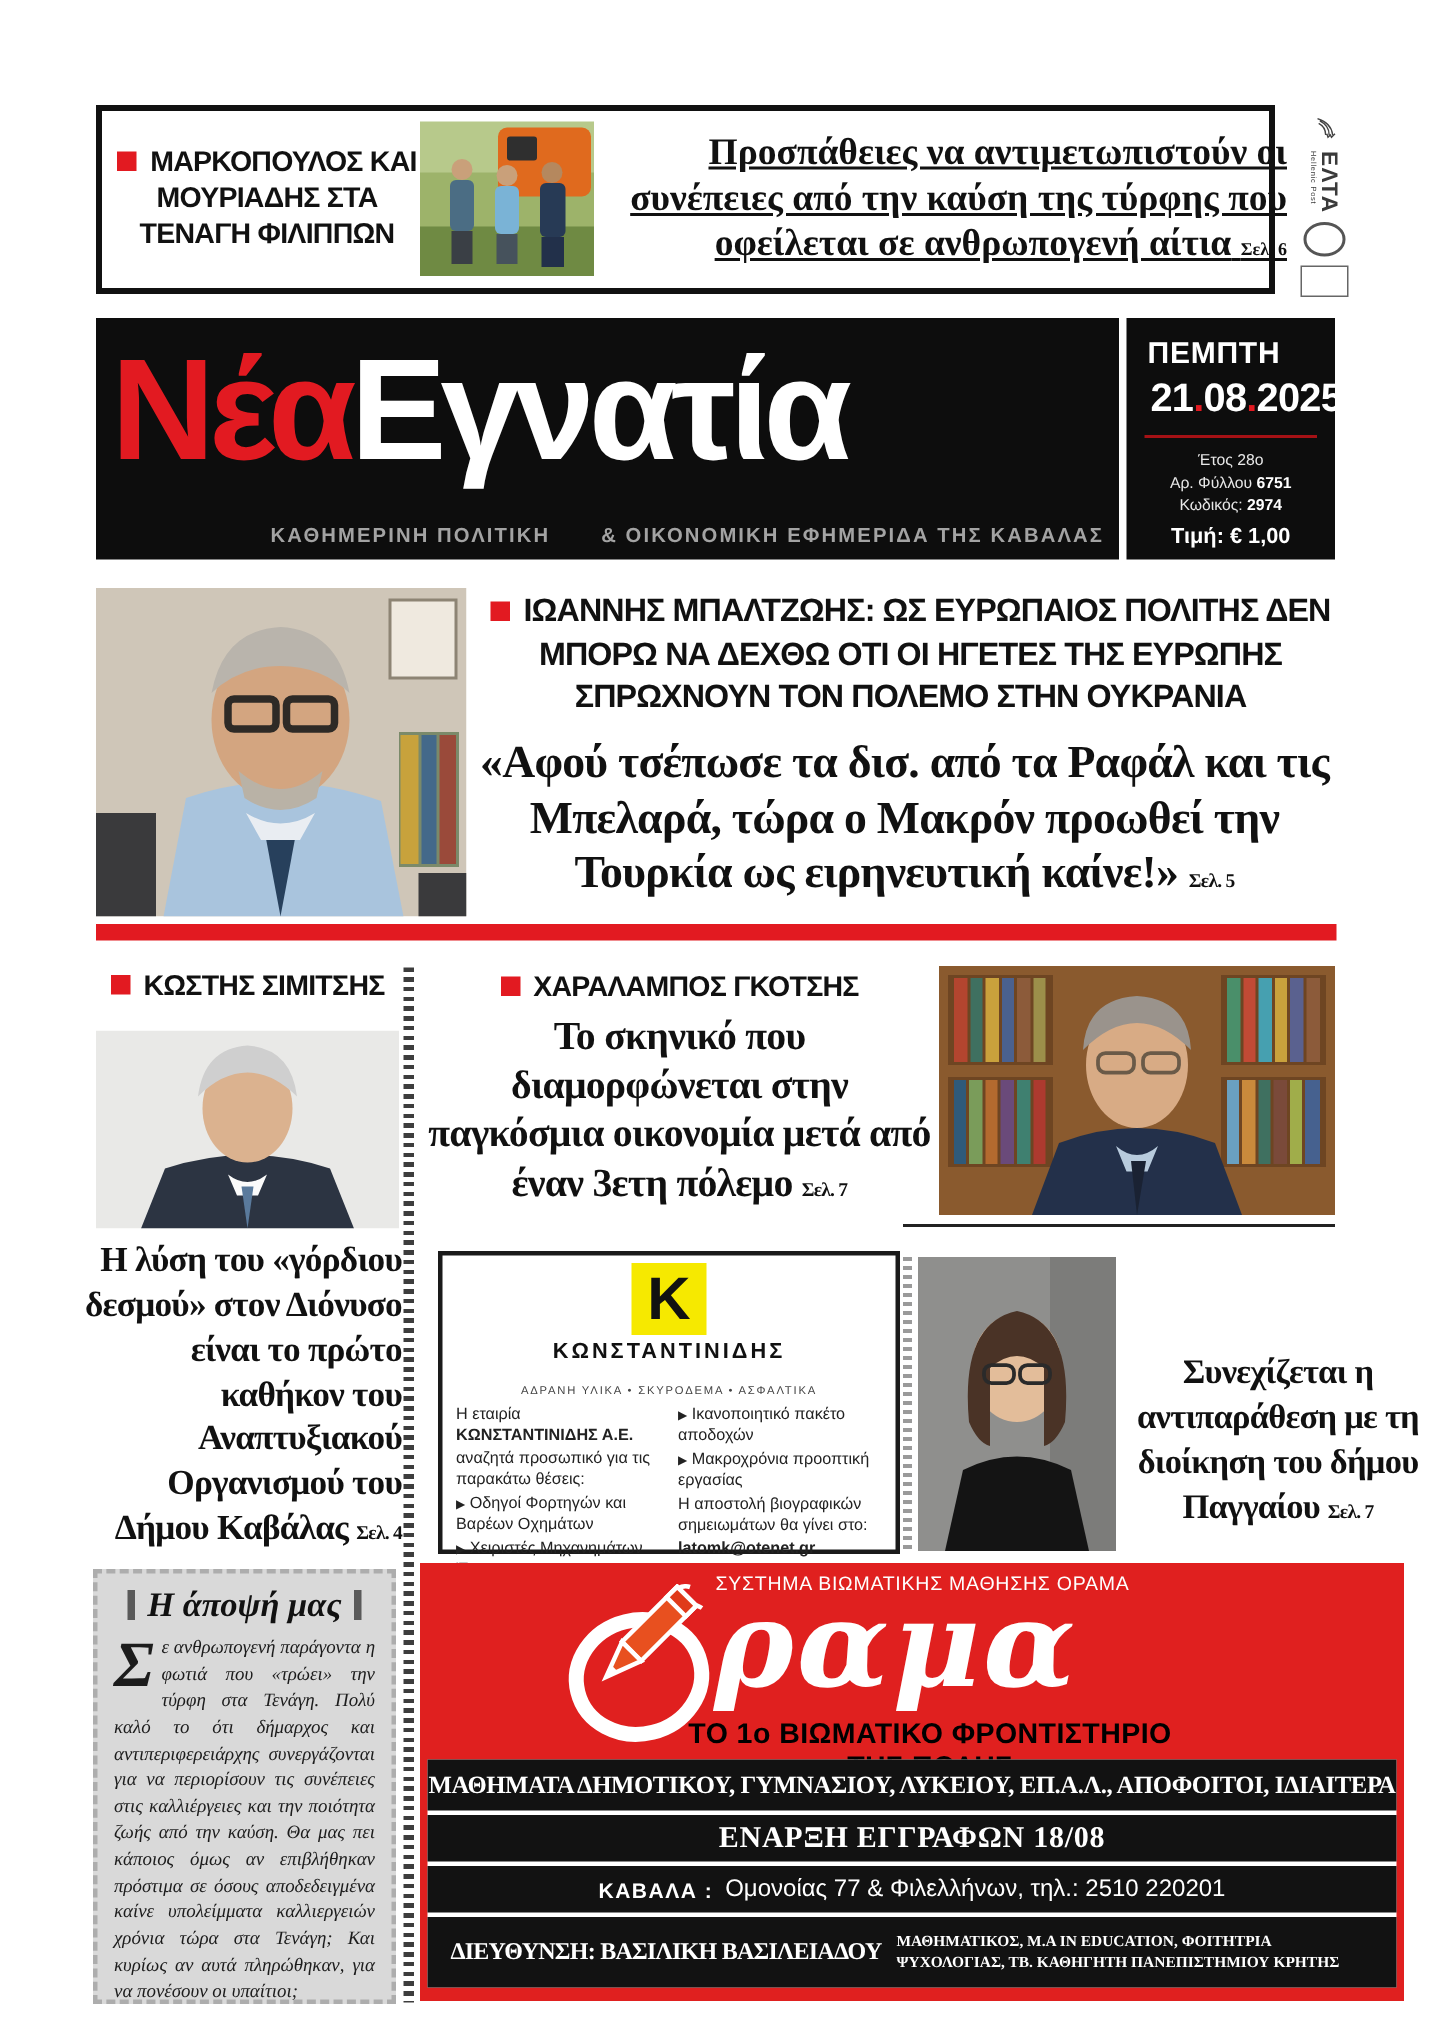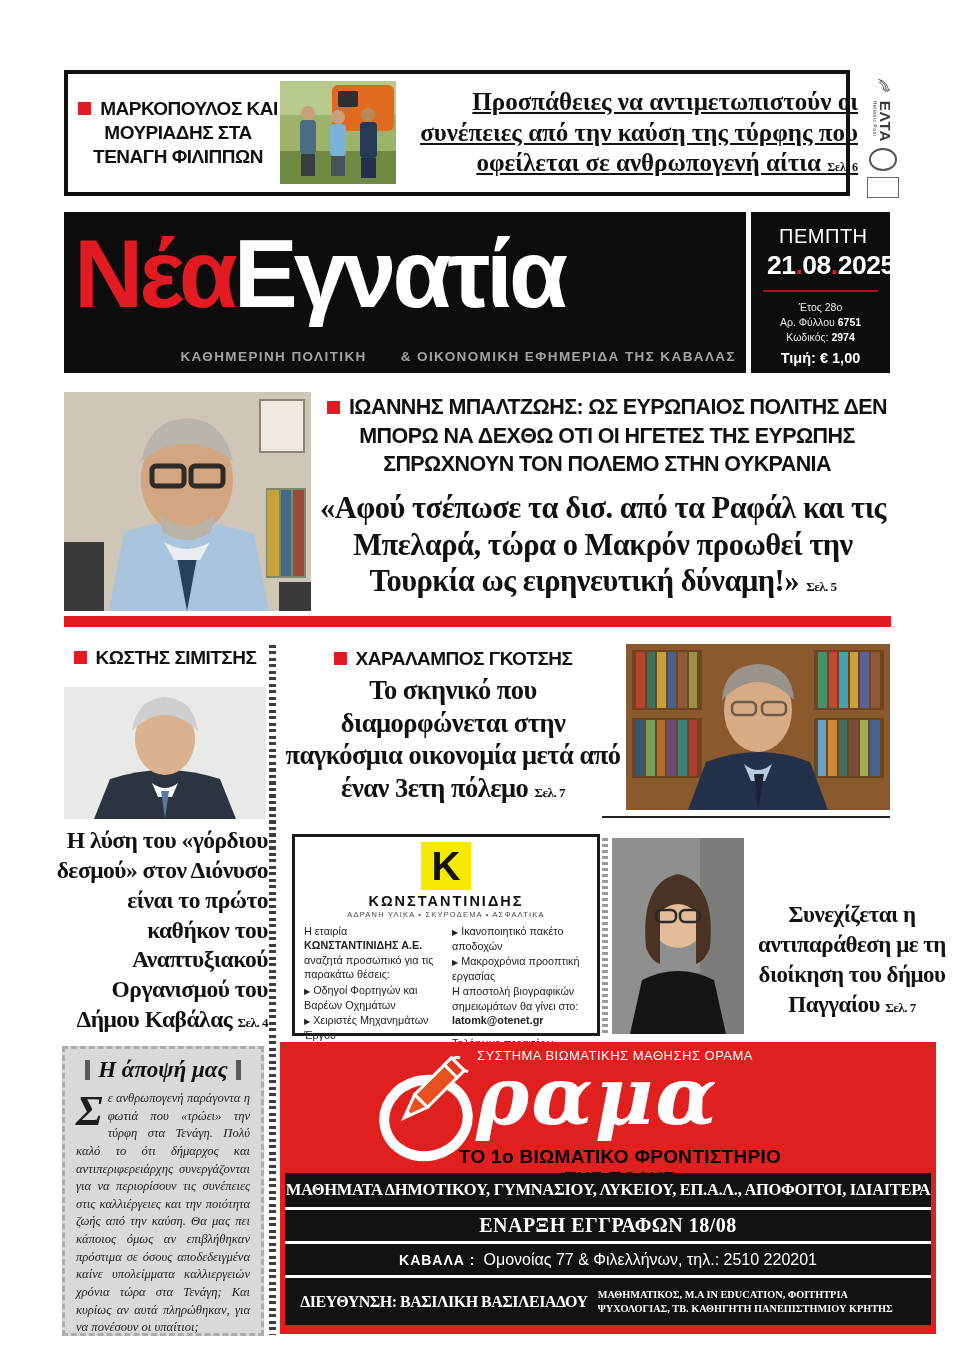--- a/index.html
+++ b/index.html
@@ -28,21 +28,21 @@
 
   
   .masthead{position:absolute;left:64px;top:212px;width:682px;height:161px;background:#0d0d0d;overflow:hidden;}
   .mh-title{position:absolute;left:10px;top:2px;white-space:nowrap;font-weight:bold;font-size:96px;line-height:1.25;letter-spacing:-4px;}
   .mh-red{color:#e21a21;}
   .mh-white{color:#ffffff;}
   .mh-tag{position:absolute;right:10px;bottom:9px;color:#a3a3a3;font-size:13.5px;font-weight:bold;letter-spacing:1.4px;white-space:nowrap;}
   .mh-gap{display:inline-block;width:34px;}
 
   .datebox{position:absolute;left:751px;top:212px;width:139px;height:161px;background:#0d0d0d;color:#fff;box-sizing:border-box;padding-top:13px;}
-  .db-day{padding-left:28px;font-weight:normal;font-size:20px;letter-spacing:0.5px;}
+  .db-day{padding-left:14px;font-weight:bold;font-size:20px;letter-spacing:0.5px;}
   .db-date{padding-left:16px;font-weight:bold;font-size:26.5px;letter-spacing:-0.5px;margin-top:2px;}
   .db-dot{color:#e21a21;}
   .db-rule{margin:9px 12px 8px 12px;border:none;border-top:2.5px solid #a51115;}
   .db-small{font-size:10.5px;color:#e8e8e8;text-align:center;line-height:1.45;}
   .db-small b{color:#fff;}
   .db-price{font-size:14.5px;font-weight:bold;text-align:center;margin-top:4px;}
 
   
   .main-photo{position:absolute;left:64px;top:392px;width:247px;height:219px;}
   .kicker{position:absolute;left:322px;top:393px;width:570px;text-align:center;font-weight:bold;font-size:21.5px;line-height:1.33;letter-spacing:-0.6px;}
@@ -68,21 +68,21 @@
               font-weight:bold;font-size:26.5px;line-height:1.23;letter-spacing:-0.5px;}
   .gko-teaser .pref{font-size:13px;}
   .gko-photo{position:absolute;left:626px;top:644px;width:264px;height:166px;}
 
   
   .kon-ad{position:absolute;left:292px;top:834px;width:308px;height:202px;border:3px solid #1a1a1a;box-sizing:border-box;background:#fff;
           padding:5px 9px 0 9px;}
   .kon-logo{width:50px;height:48px;background:#f6e900;margin:0 auto;display:flex;align-items:center;justify-content:center;
             font-weight:bold;font-size:40px;color:#111;}
   .kon-company{text-align:center;font-weight:bold;font-size:14.5px;letter-spacing:2px;margin-top:3px;}
-  .kon-cats{text-align:center;font-size:7.5px;letter-spacing:1.2px;color:#444;margin-top:1px;}
+  .kon-cats{text-align:center;font-size:7.5px;letter-spacing:1.2px;color:#444;margin-top:13px;}
   .kon-body{margin-top:5px;font-size:10.8px;line-height:1.34;column-count:2;column-gap:12px;text-align:left;color:#222;}
   .kon-body p{margin:0 0 1px 0;}
   .kon-offer{text-align:center;font-weight:bold;text-decoration:underline;margin-top:2px !important;}
   .kon-arrow{font-size:8px;margin-right:3px;}
   .kon-sp{margin-top:8px !important;}
 
   
   .var-photo{position:absolute;left:612px;top:838px;width:132px;height:196px;}
   .var-name{position:absolute;left:752px;top:840px;width:200px;text-align:center;font-weight:bold;font-size:21px;line-height:1.35;}
   .var-name-inner{display:inline-block;width:150px;}
@@ -192,21 +192,21 @@
     <ellipse cx="123" cy="88" rx="46" ry="54" fill="#d3a580"></ellipse>
     <path d="M77 70 Q85 28 123 26 Q161 28 169 70 Q150 52 123 52 Q96 52 77 70 Z" fill="#b9b4ac"></path>
     <path d="M95 122 Q123 146 151 122 L147 140 Q123 156 99 140 Z" fill="#b9b2a6"></path>
     <rect x="88" y="74" width="32" height="20" rx="4" fill="none" stroke="#2e2a26" stroke-width="5"></rect>
     <rect x="127" y="74" width="32" height="20" rx="4" fill="none" stroke="#2e2a26" stroke-width="5"></rect>
   </svg>
   <div class="kicker">
     <span class="redsq"></span><span>ΙΩΑΝΝΗΣ ΜΠΑΛΤΖΩΗΣ: ΩΣ ΕΥΡΩΠΑΙΟΣ ΠΟΛΙΤΗΣ ΔΕΝ ΜΠΟΡΩ ΝΑ ΔΕΧΘΩ ΟΤΙ ΟΙ ΗΓΕΤΕΣ ΤΗΣ ΕΥΡΩΠΗΣ ΣΠΡΩΧΝΟΥΝ ΤΟΝ ΠΟΛΕΜΟ ΣΤΗΝ ΟΥΚΡΑΝΙΑ</span>
   </div>
   <div class="quote">
-    <span>«Αφού τσέπωσε τα δισ. από τα Ραφάλ και τις Μπελαρά, τώρα ο Μακρόν προωθεί την Τουρκία ως ειρηνευτική δύναμη!»</span> <span class="pref">Σελ. 5</span>
+    <span>«Αφού τσέπωσε τα δισ. από τα Ραφάλ και τις Μπελαρά, τώρα ο Μακρόν προωθεί την Τουρκία ως ειρηνευτική καίνε!»</span> <span class="pref">Σελ. 5</span>
   </div>
   <div class="redbar"></div>
 
   <div class="sim-head">
     <span class="redsq"></span><span>ΚΩΣΤΗΣ ΣΙΜΙΤΣΗΣ</span>
   </div>
   <svg class="sim-photo" viewBox="0 0 202 132" preserveAspectRatio="none">
     <rect width="202" height="132" fill="#e9e9e7"></rect>
     <path d="M30 132 L46 92 Q101 74 156 92 L172 132 Z" fill="#2c3442"></path>
     <path d="M88 96 q13 10 26 0 l-6 14 h-14 Z" fill="#fbfbfb"></path>

